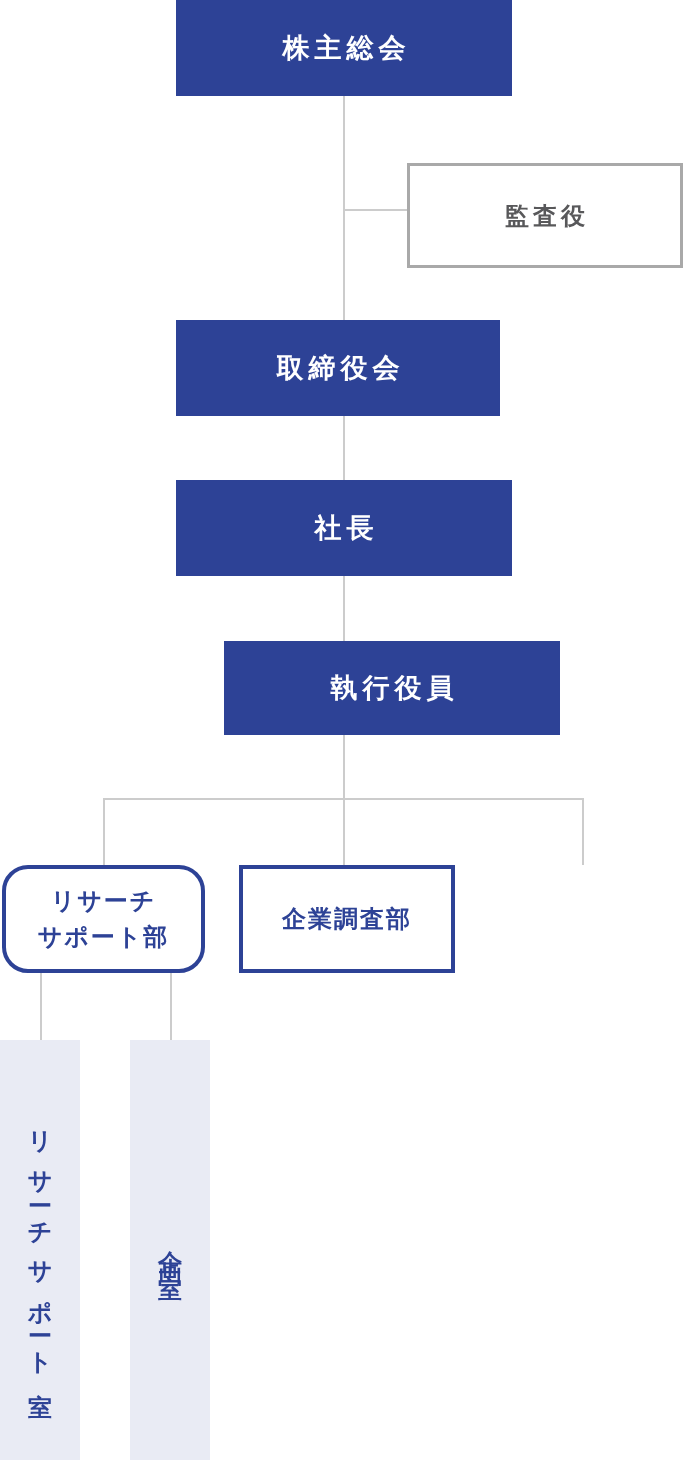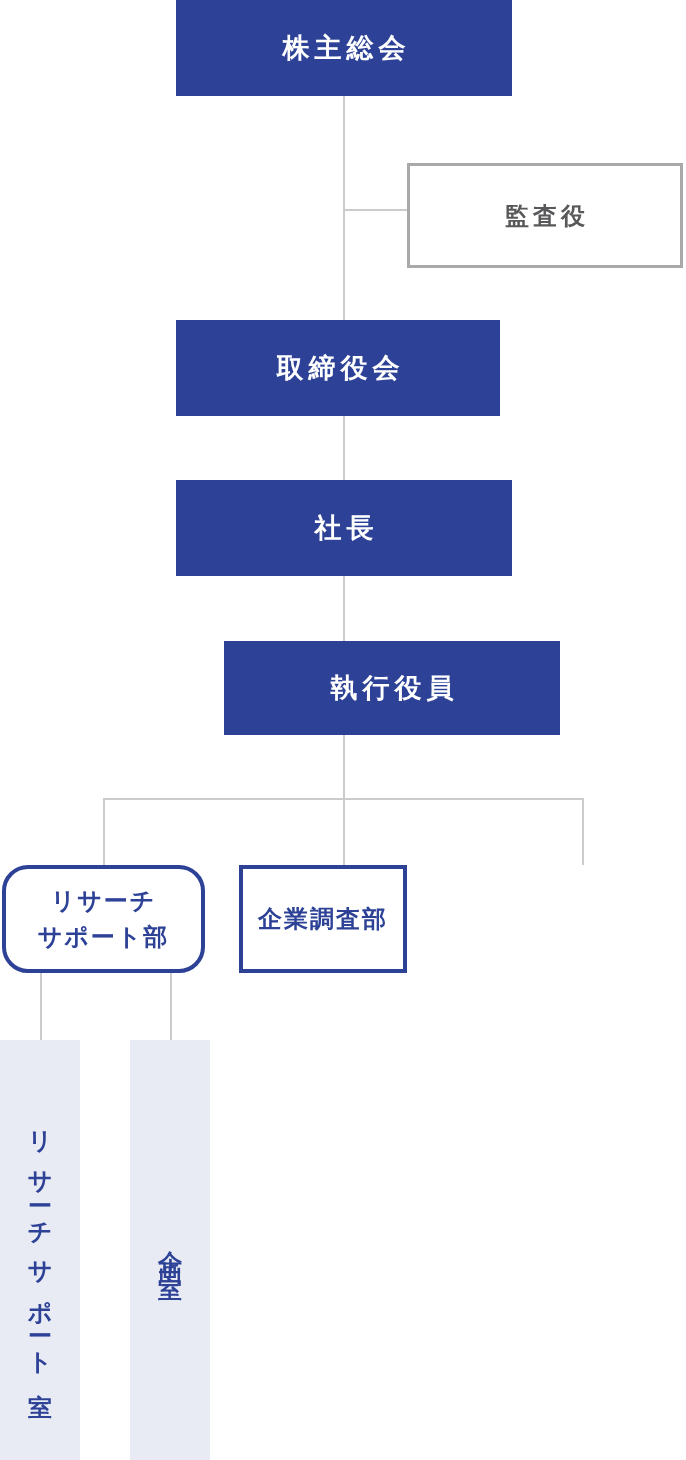--- a/index.html
+++ b/index.html
@@ -56,21 +56,21 @@
   .box-dept {
     background: var(--bg);
     border: 4px solid var(--primary-blue);
     color: var(--primary-blue);
     font-size: 24px;
     letter-spacing: 2px;
     line-height: 1.5;
     white-space: pre-line;
   }
   #node-research-support-dept   { left: 2px;   top: 865px; width: 203px; height: 108px; border-radius: 26px; }
-  #node-corporate-research-dept { left: 239px; top: 865px; width: 168px; height: 108px; }
+  #node-corporate-research-dept { left: 239px; top: 865px; width: 216px; height: 108px; }
   #node-admin-dept              { left: 479px; top: 864px; width: 204px; height: 110px; }
 
   .box-office {
     background: var(--light-fill);
     color: var(--primary-blue);
     font-size: 24px;
     writing-mode: vertical-rl;
     text-orientation: mixed;
     letter-spacing: 12px;
   }

